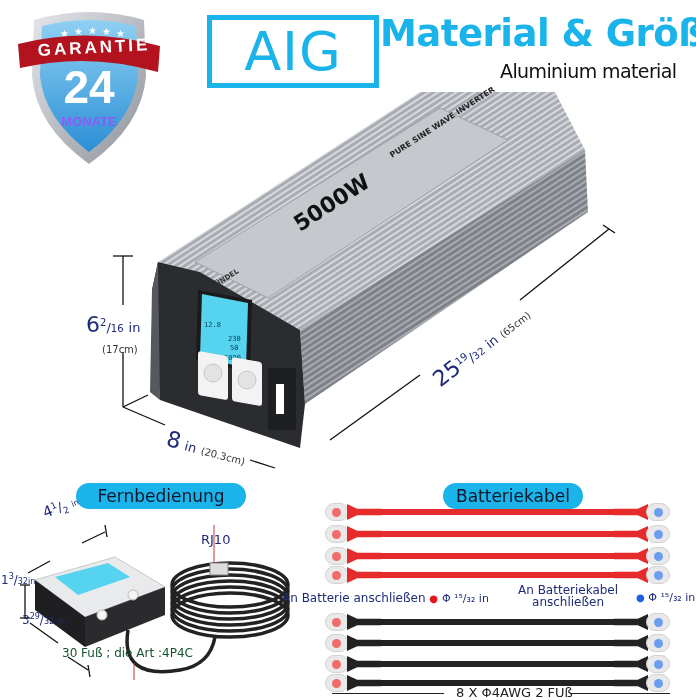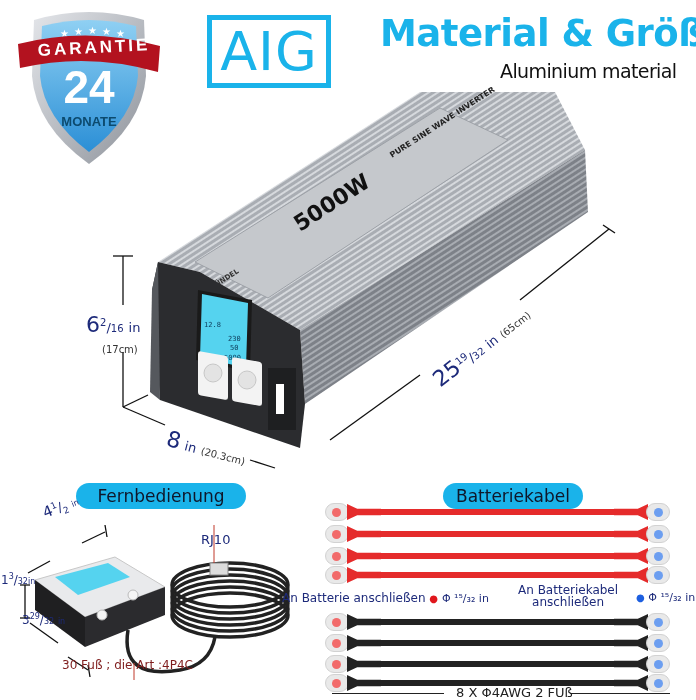--- a/index.html
+++ b/index.html
@@ -4,24 +4,24 @@
 <style>
   * { box-sizing: border-box; margin: 0; padding: 0; }
   html, body { width: 696px; height: 700px; background: #ffffff; overflow: hidden; }
   body { position: relative; font-family: "Liberation Sans", "DejaVu Sans", sans-serif; color: #1a1a1a; }
   .abs { position: absolute; }
 
   
   .shield { left: 14px; top: 6px; width: 150px; height: 160px; }
   .shield-text-garantie { left: 24px; top: 38px; width: 140px; text-align: center; color: #fff; font-weight: bold; font-size: 17px; letter-spacing: 3px; transform: rotate(-3deg); }
   .shield-text-24 { left: 14px; top: 62px; width: 150px; text-align: center; color: #fff; font-weight: bold; font-size: 46px; line-height: 50px; }
-  .shield-text-monate { left: 14px; top: 114px; width: 150px; text-align: center; color: #0c4a6e; font-weight: bold; font-size: 13px; }
-
-  
-  .aig-box { left: 207px; top: 15px; width: 124px; height: 73px; border: 5px solid #1ab3ea; display: flex; align-items: center; justify-content: center; }
+  .shield-text-monate { left: 14px; top: 114px; width: 150px; text-align: center; color: #8b5cf6; font-weight: bold; font-size: 13px; }
+
+  
+  .aig-box { left: 207px; top: 15px; width: 172px; height: 73px; border: 5px solid #1ab3ea; display: flex; align-items: center; justify-content: center; }
   .aig-text { color: #1ab3ea; font-size: 54px; font-family: "DejaVu Sans", sans-serif; letter-spacing: 1px; line-height: 1; }
 
   .title { left: 380px; top: 12px; font-size: 37px; font-weight: bold; color: #1ab3ea; font-family: "DejaVu Sans", sans-serif; letter-spacing: -0.5px; white-space: nowrap; }
   .subtitle { left: 500px; top: 60px; font-size: 19px; color: #111; font-family: "DejaVu Sans", sans-serif; letter-spacing: -0.6px; white-space: nowrap; }
 
   
   .dim { color: #1d2a7a; font-family: "DejaVu Sans", sans-serif; white-space: nowrap; }
   .dim .big { font-size: 22px; }
   .dim .sup { font-size: 10px; vertical-align: super; }
   .dim .sub { font-size: 10px; }
@@ -201,21 +201,21 @@
 </div>
 <div class="abs lbl" style="left:1px;top:572px;font-size:12px;">
   <span>1</span><sup style="font-size:8px;">3</sup>/<span style="font-size:8px;">32</span><span style="font-size:8px;">in</span>
 </div>
 <div class="abs lbl" style="left:22px;top:612px;font-size:12px;">
   <span>3</span><sup style="font-size:8px;">29</sup>/<span style="font-size:8px;">32</span>
   <span style="font-size:8px;">in</span>
 </div>
 
 <div class="abs lbl" style="left:201px;top:532px;font-size:13px;text-align:center;">RJ10</div>
-<div class="abs lbl" style="left:62px;top:646px;font-size:12px;color:#7f1d1d;margin-top:12px;">30 Fuß ; die Art :4P4C</div>
+<div class="abs lbl" style="left:62px;top:646px;font-size:12px;color:#14532d;">30 Fuß ; die Art :4P4C</div>
 
 <div class="abs pill" style="left:443px;top:483px;width:140px;">Batteriekabel</div>
 
 <div class="cable red" style="top:502px;">
     <span class="lug-l"></span>
     <span class="boot-l"></span>
     <span class="wire"></span>
     <span class="boot-r"></span>
     <span class="lug-r"></span>
   </div>

